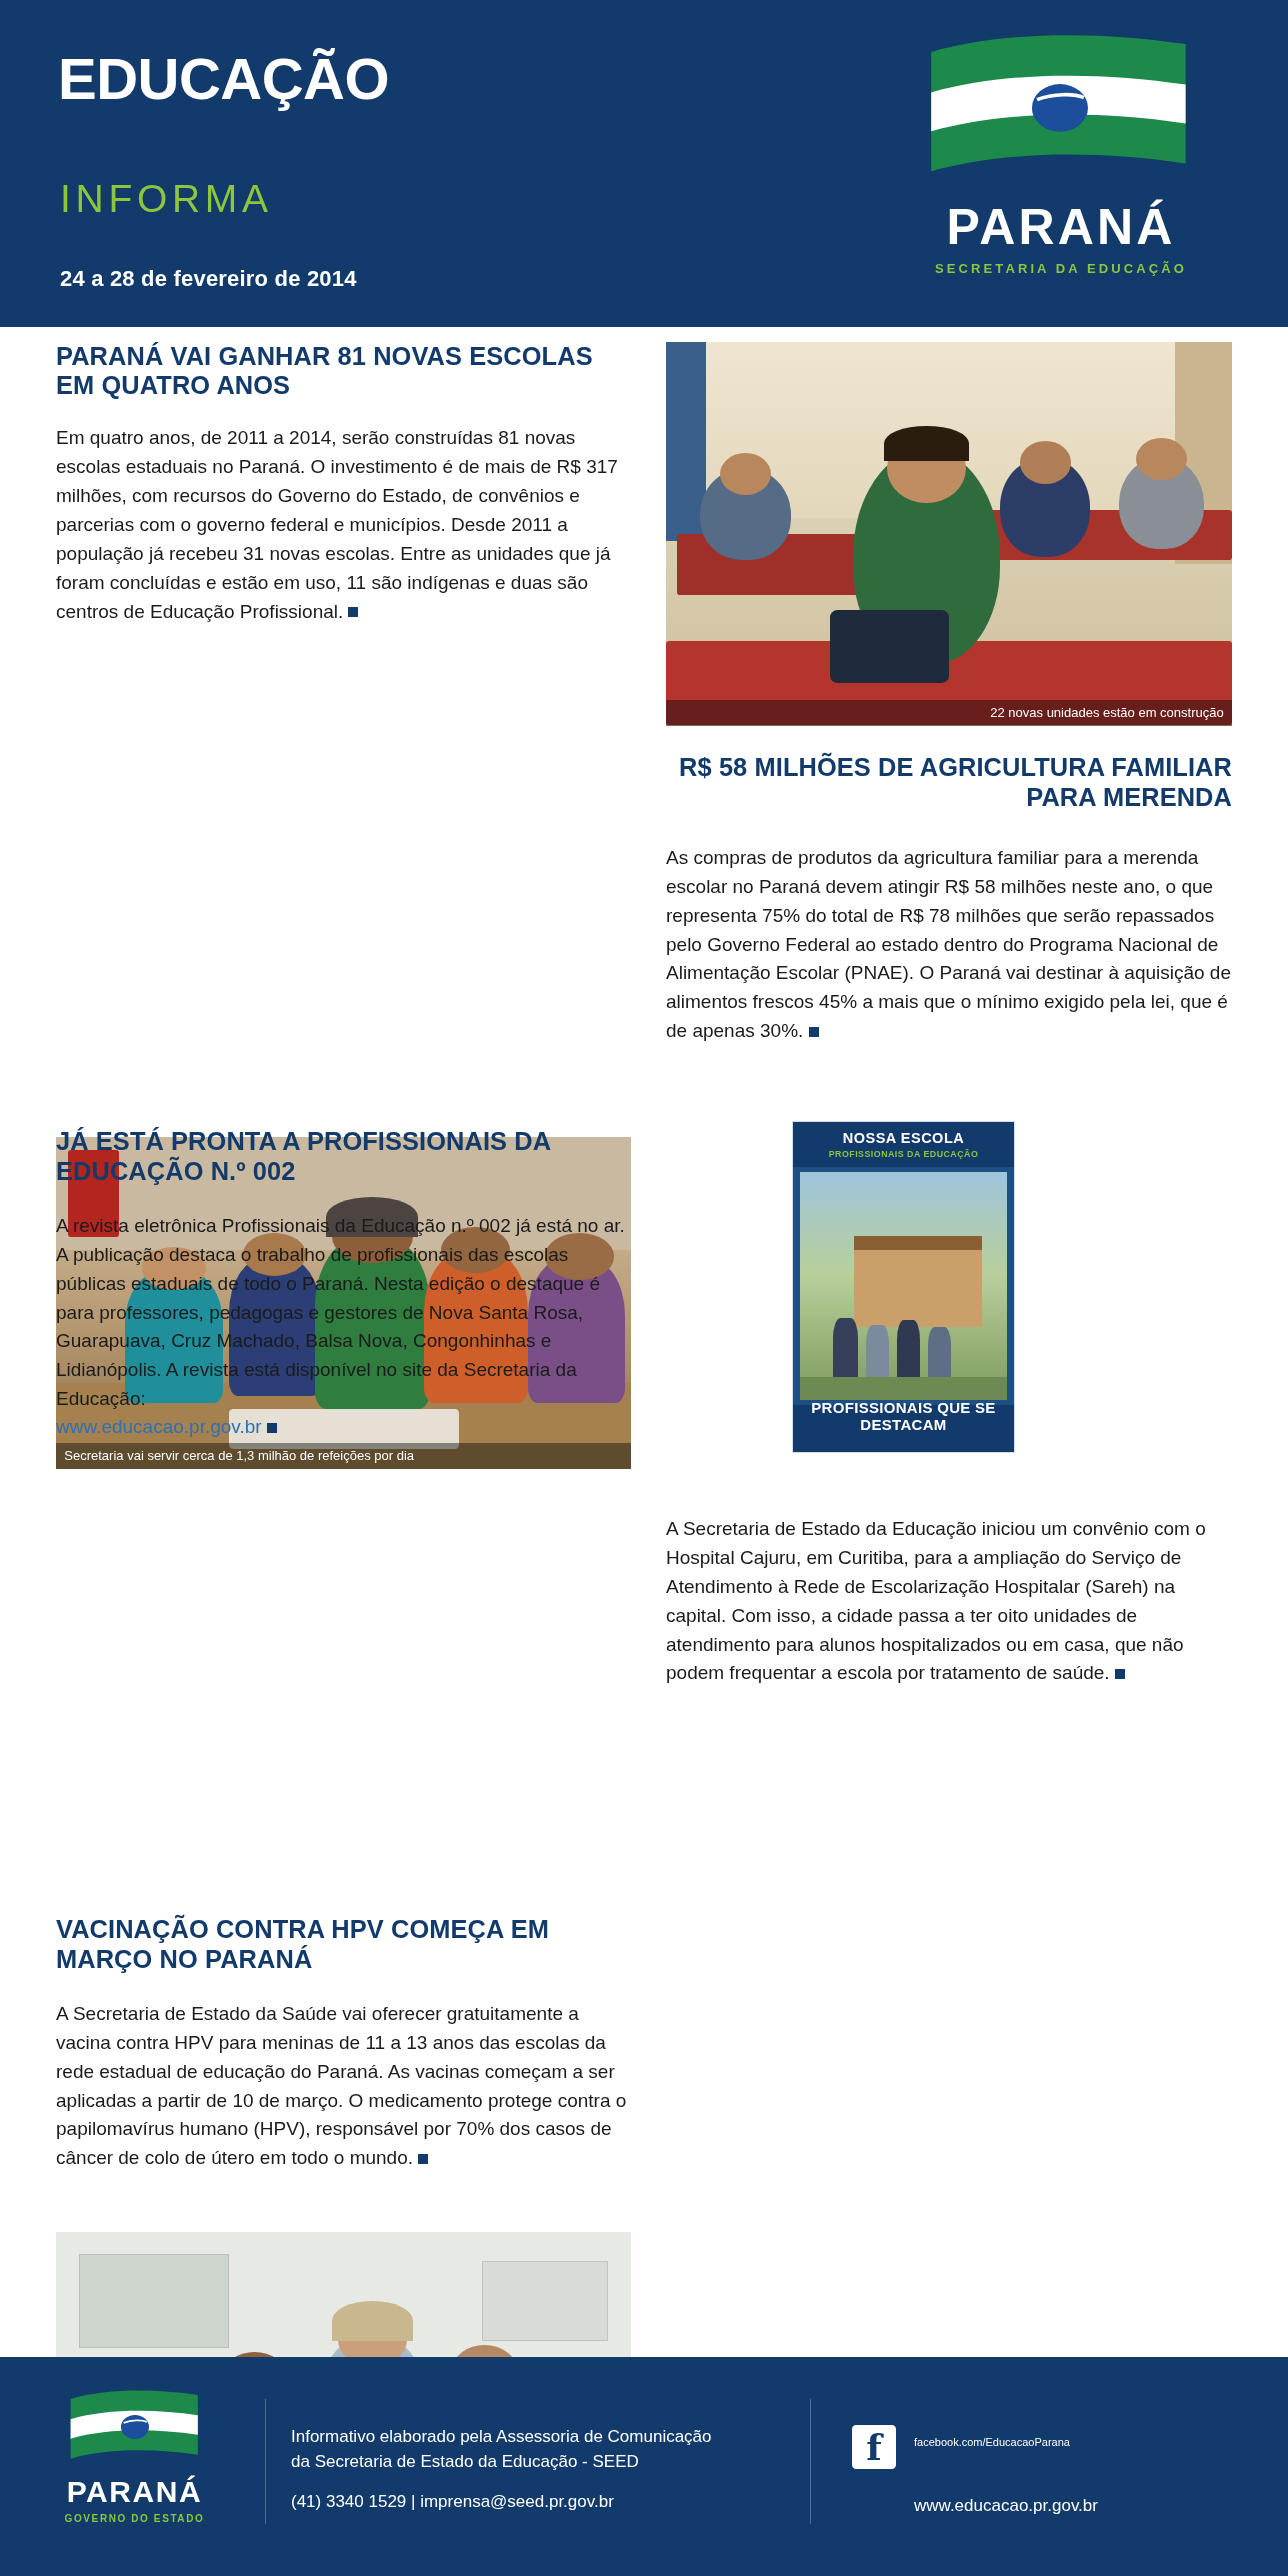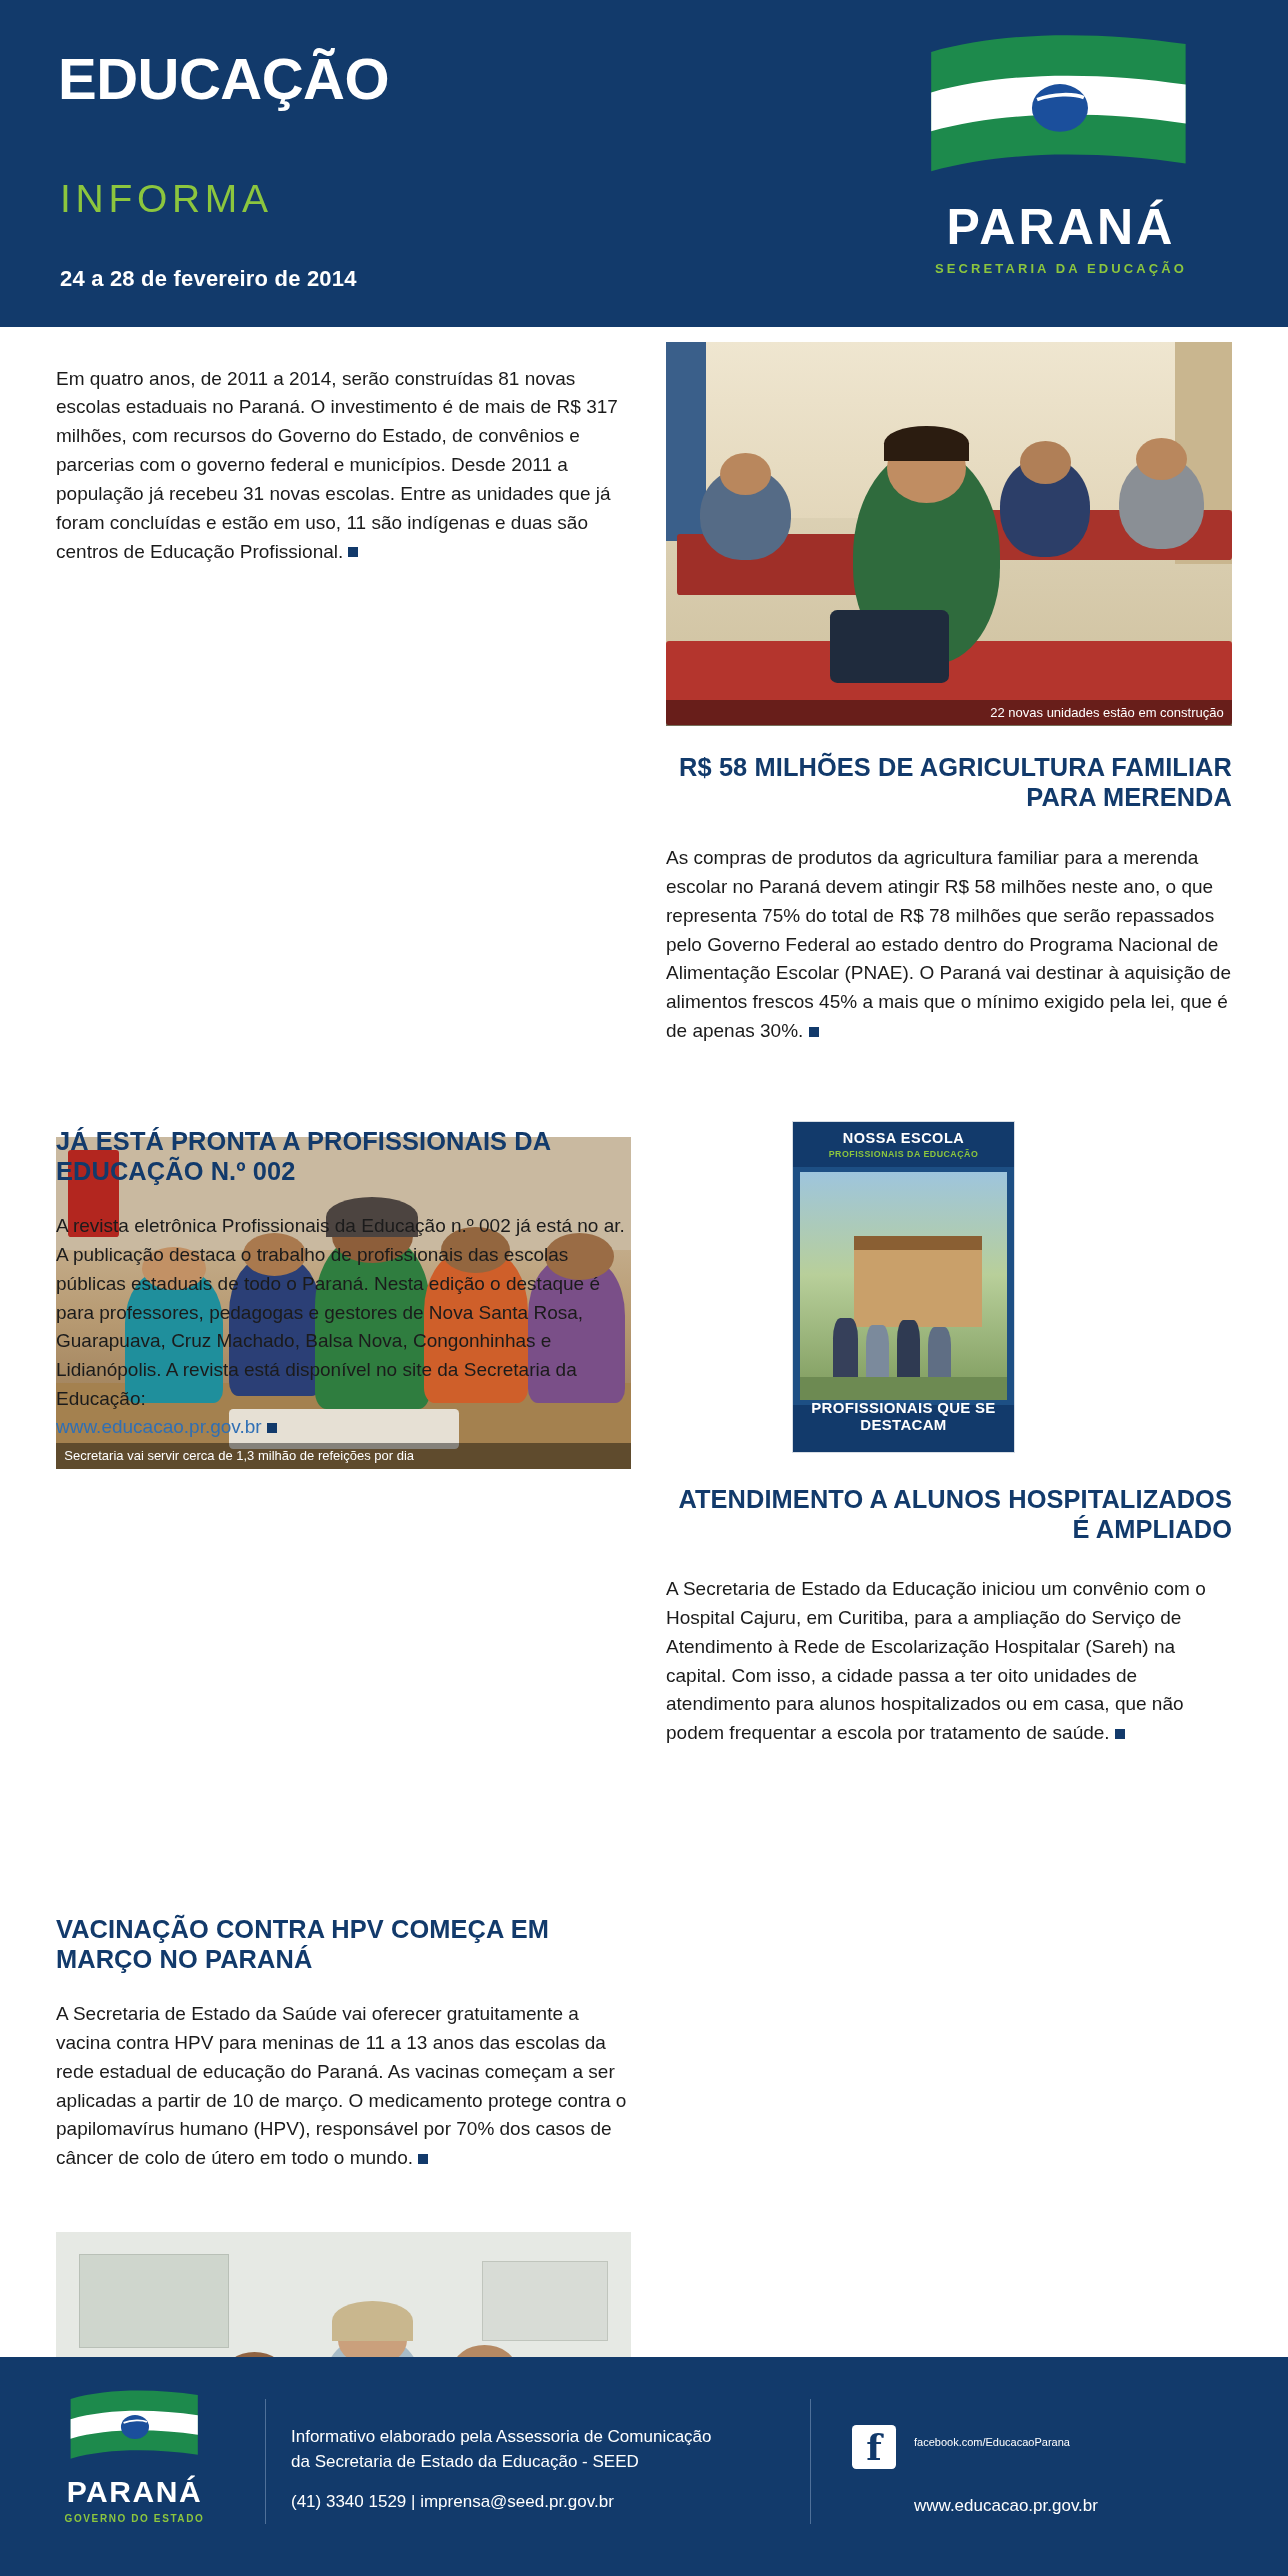--- a/index.html
+++ b/index.html
@@ -225,20 +225,21 @@
         <path d="M214 132 C245 120 285 120 304 128" stroke="#ffffff" stroke-width="7" fill="none"></path>
       </svg>
       <div class="brand-parana">PARANÁ</div>
       <div class="brand-seed">SECRETARIA DA EDUCAÇÃO</div>
     </div>
   </div>
 
   <div class="body">
 
     <div class="col-left" style="top: 14.5px;">
+      <h2 class="section-title">PARANÁ VAI GANHAR 81 NOVAS ESCOLAS EM QUATRO ANOS</h2>
       <p class="body-text" style="margin-top: 23px;"><span>Em quatro anos, de 2011 a 2014, serão construídas 81 novas escolas estaduais no Paraná. O investimento é de mais de R$ 317 milhões, com recursos do Governo do Estado, de convênios e parcerias com o governo federal e municípios. Desde 2011 a população já recebeu 31 novas escolas. Entre as unidades que já foram concluídas e estão em uso, 11 são indígenas e duas são centros de Educação Profissional.</span><span class="sq"></span></p>
     </div>
 
     <div class="photo ph-class col-right" style="top: 14.5px; height: 384px;">
       <div style="position:absolute;left:0;top:0;width:100%;height:46%;background:linear-gradient(#efe6d0,#e3d7bb);"></div>
       <div style="position:absolute;left:0;top:0;width:7%;height:52%;background:#3a5f8a;"></div>
       <div style="position:absolute;right:0;top:0;width:10%;height:58%;background:#c9b68f;"></div>
       <div class="desk" style="left:2%; top:50%; width:42%; height:16%; background:#9f2f28;"></div>
       <div class="desk" style="left:56%; top:44%; width:44%; height:13%; background:#a8332b;"></div>
       <div class="desk" style="left:0%; top:78%; width:100%; height:22%; background:#b4352d;"></div>
@@ -297,21 +298,20 @@
         <div style="position:absolute;left:32%;bottom:6%;width:11%;height:27%;background:#7b8a9c;border-radius:30% 30% 6% 6%;"></div>
         <div style="position:absolute;left:47%;bottom:6%;width:11%;height:29%;background:#2f3a52;border-radius:30% 30% 6% 6%;"></div>
         <div style="position:absolute;left:62%;bottom:6%;width:11%;height:26%;background:#5f6e84;border-radius:30% 30% 6% 6%;"></div>
         <div style="position:absolute;left:0;bottom:0;width:100%;height:10%;background:#6d8a52;"></div>
       </div>
       <div class="mag-bot"></div>
       <div class="mag-b1">PROFISSIONAIS QUE SE DESTACAM</div>
     </div>
 
     <div class="col-right" style="top: 1158px;">
-      <h2 class="section-title right">ATENDIMENTO A ALUNOS HOSPITALIZADOS É AMPLIADO</h2>
       <p class="body-text right" style="margin-top: 30px;"><span>A Secretaria de Estado da Educação iniciou um convênio com o Hospital Cajuru, em Curitiba, para a ampliação do Serviço de Atendimento à Rede de Escolarização Hospitalar (Sareh) na capital. Com isso, a cidade passa a ter oito unidades de atendimento para alunos hospitalizados ou em casa, que não podem frequentar a escola por tratamento de saúde.</span><span class="sq"></span></p>
     </div>
 
     <div class="photo ph-tab col-left" style="top: 1189px; height: 363px;">
       <div style="position:absolute;left:0;top:0;width:100%;height:40%;background:#e6e9e4;"></div>
       <div style="position:absolute;left:4%;top:6%;width:26%;height:26%;background:#cfd6cd;border:1.6px solid #b9c0b7;"></div>
       <div style="position:absolute;right:4%;top:8%;width:22%;height:22%;background:#d8dcd6;border:1.6px solid #c0c5bd;"></div>
       <div style="position:absolute;left:0;bottom:0;width:100%;height:34%;background:#cfd8d0;"></div>
       <div style="position:absolute;left:8%;bottom:4%;width:84%;height:24%;background:#dfe5dc;border-radius:5.2px;"></div>
       <div style="position:absolute;left:46%;top:30%;width:18%;height:44%;background:#a8bcc8;border-radius:34% 34% 8% 8%;"></div>

